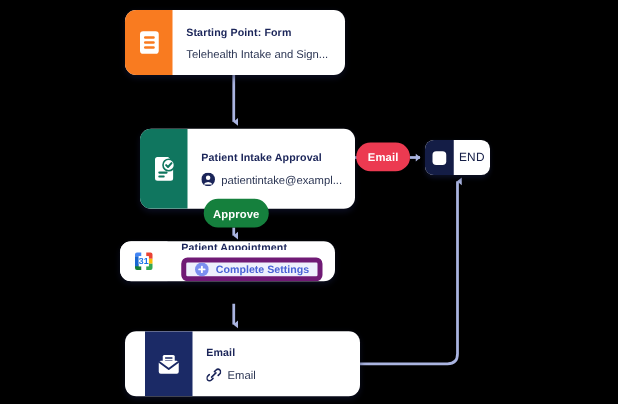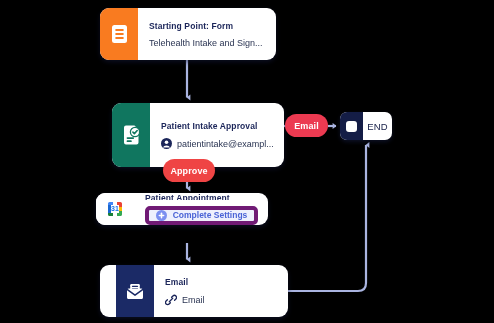--- a/index.html
+++ b/index.html
@@ -141,21 +141,21 @@
     letter-spacing: 0.1px;
   }
   #badge-deny {
     left: 285px; top: 114px;
     width: 43px; height: 23px;
     background: #ec3a51;
   }
   #badge-approve {
     left: 163px; top: 159px;
     width: 52px; height: 23px;
-    background: #ef4444;
+    background: #15803d;
   }
 
   
   .settings-pill {
     display: flex;
     align-items: center;
     justify-content: center;
     gap: 6px;
     height: 17px;
     margin-top: 6px;

